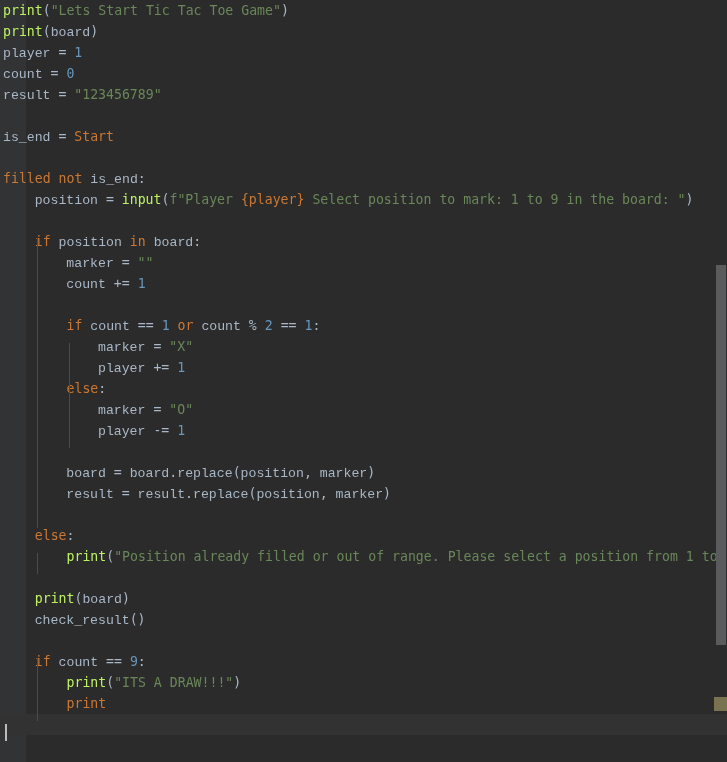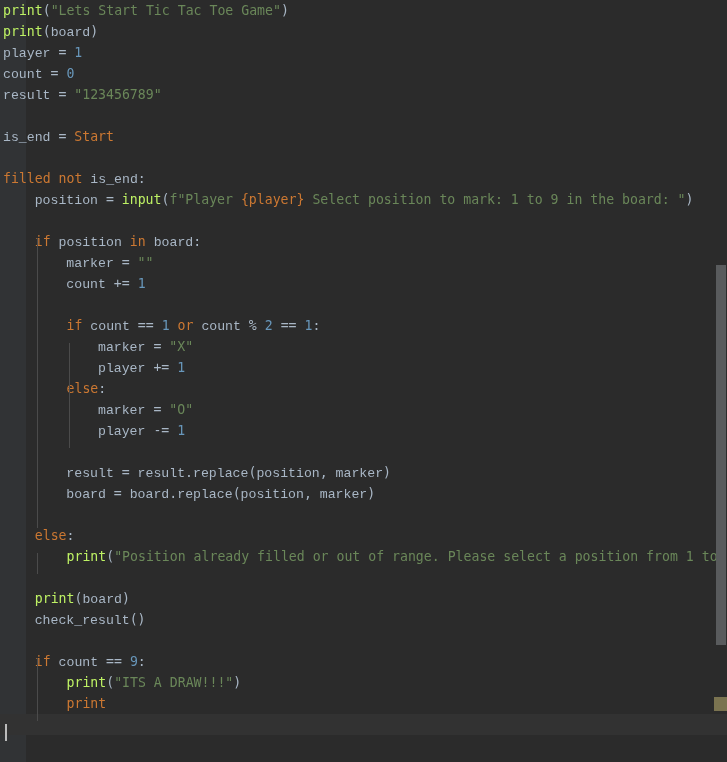--- a/index.html
+++ b/index.html
@@ -206,22 +206,22 @@
         <div class="line"><span class="id">        marker </span><span class="punct">= </span><span class="str">""</span></div>
         <div class="line"><span class="id">        count </span><span class="punct">+= </span><span class="num">1</span></div>
         <div class="line">&nbsp;</div>
         <div class="line"><span class="kw">        if </span><span class="id">count </span><span class="punct">== </span><span class="num">1 </span><span class="kw">or </span><span class="id">count </span><span class="punct">% </span><span class="num">2 </span><span class="punct">== </span><span class="num">1</span><span class="punct">:</span></div>
         <div class="line"><span class="id">            marker </span><span class="punct">= </span><span class="str">"X"</span></div>
         <div class="line"><span class="id">            player </span><span class="punct">+= </span><span class="num">1</span></div>
         <div class="line"><span class="kw">        else</span><span class="punct">:</span></div>
         <div class="line"><span class="id">            marker </span><span class="punct">= </span><span class="str">"O"</span></div>
         <div class="line"><span class="id">            player </span><span class="punct">-= </span><span class="num">1</span></div>
         <div class="line">&nbsp;</div>
+        <div class="line"><span class="id">        board </span><span class="punct">= </span><span class="id">board</span><span class="punct">.</span><span class="id">replace</span><span class="punct">(</span><span class="id">position</span><span class="punct">, </span><span class="id">marker</span><span class="punct">)</span></div>
         <div class="line"><span class="id">        result </span><span class="punct">= </span><span class="id">result</span><span class="punct">.</span><span class="id">replace</span><span class="punct">(</span><span class="id">position</span><span class="punct">, </span><span class="id">marker</span><span class="punct">)</span></div>
-        <div class="line"><span class="id">        board </span><span class="punct">= </span><span class="id">board</span><span class="punct">.</span><span class="id">replace</span><span class="punct">(</span><span class="id">position</span><span class="punct">, </span><span class="id">marker</span><span class="punct">)</span></div>
         <div class="line">&nbsp;</div>
         <div class="line"><span class="kw">    else</span><span class="punct">:</span></div>
         <div class="line"><span class="fn">        print</span><span class="punct">(</span><span class="str">"Position already filled or out of range. Please select a position from 1 to</span></div>
         <div class="line">&nbsp;</div>
         <div class="line"><span class="fn">    print</span><span class="punct">(</span><span class="id">board</span><span class="punct">)</span></div>
         <div class="line"><span class="id">    check_result</span><span class="punct">()</span></div>
         <div class="line">&nbsp;</div>
         <div class="line"><span class="kw">    if </span><span class="id">count </span><span class="punct">== </span><span class="num">9</span><span class="punct">:</span></div>
         <div class="line"><span class="fn">        print</span><span class="punct">(</span><span class="str">"ITS A DRAW!!!"</span><span class="punct">)</span></div>
         <div class="line"><span class="kw">        print</span></div>

